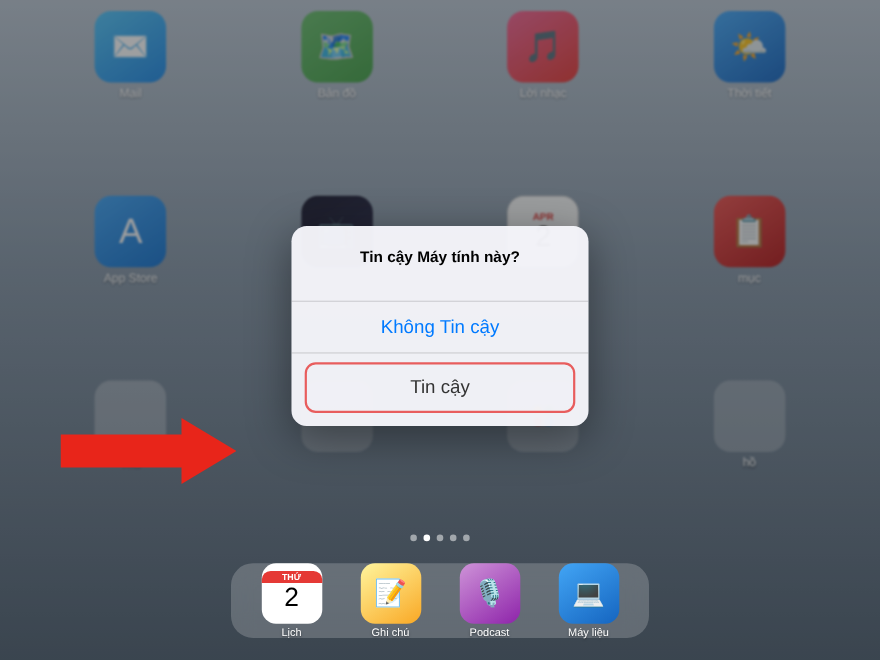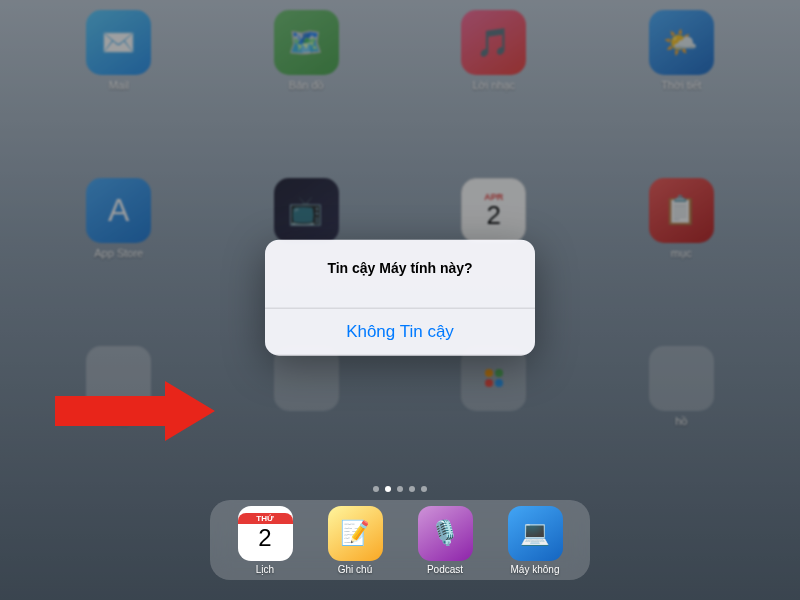--- a/index.html
+++ b/index.html
@@ -140,21 +140,21 @@
       font-weight: 400;
     }
 
     
     .dock {
       position: absolute;
       bottom: 20px;
       left: 50%;
       transform: translateX(-50%);
       width: 380px;
-      height: 80px;
+      height: 68px;
       background: rgba(255,255,255,0.2);
       border-radius: 20px;
       display: flex;
       align-items: center;
       justify-content: space-around;
       padding: 0 10px;
       backdrop-filter: blur(10px);
     }
 
     .dock-item {
@@ -285,20 +285,23 @@
 
 <div class="overlay"></div>
 
 <div class="alert-dialog">
   <div class="alert-content">
     <div class="alert-title">Tin cậy Máy tính này?</div>
   </div>
   <div class="alert-divider-h"></div>
   <button class="alert-button btn-distrust">Không Tin cậy</button>
   <div class="alert-divider-h2"></div>
+  <div class="btn-trust-wrapper">
+    <button class="btn-trust">Tin cậy</button>
+  </div>
 </div>
 
 <div style="position:absolute; bottom:155px; left:55px;">
   <svg width="160" height="60" viewBox="0 0 160 60">
     <polygon points="0,15 110,15 110,0 160,30 110,60 110,45 0,45" fill="#e8251a"></polygon>
   </svg>
 </div>
 
 <div class="page-dots">
   <div class="dot"></div>
@@ -319,15 +322,15 @@
   <div class="dock-item">
     <div class="dock-icon notes">📝</div>
     <span class="dock-label">Ghi chú</span>
   </div>
   <div class="dock-item">
     <div class="dock-icon podcast">🎙️</div>
     <span class="dock-label">Podcast</span>
   </div>
   <div class="dock-item">
     <div class="dock-icon finder">💻</div>
-    <span class="dock-label">Máy không</span>
+    <span class="dock-label">Máy liệu</span>
   </div>
 </div>
 
 </body></html>

